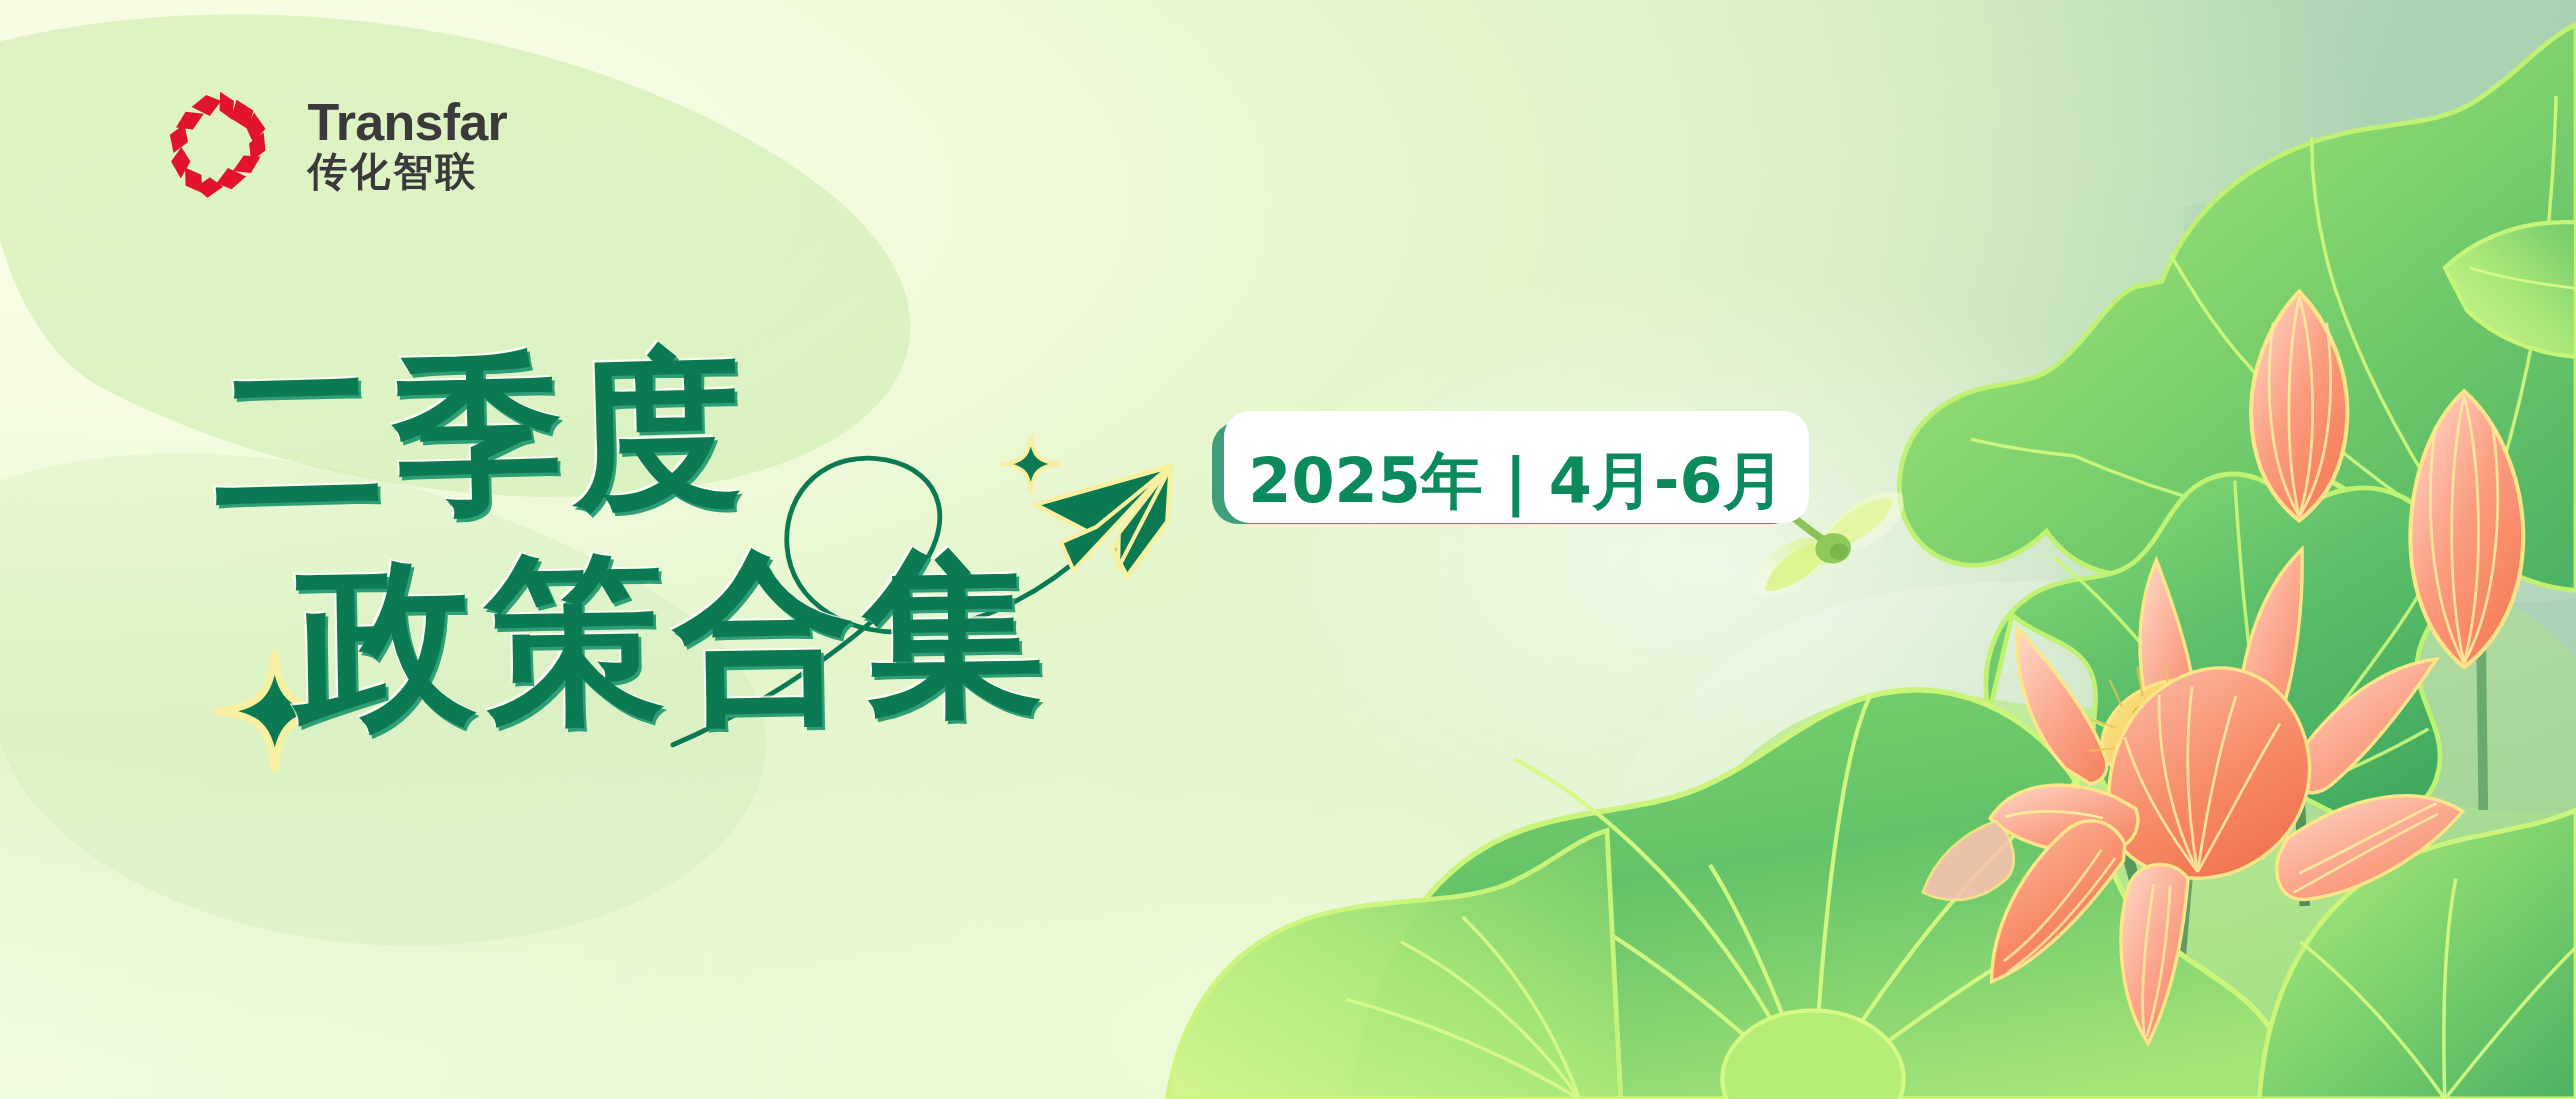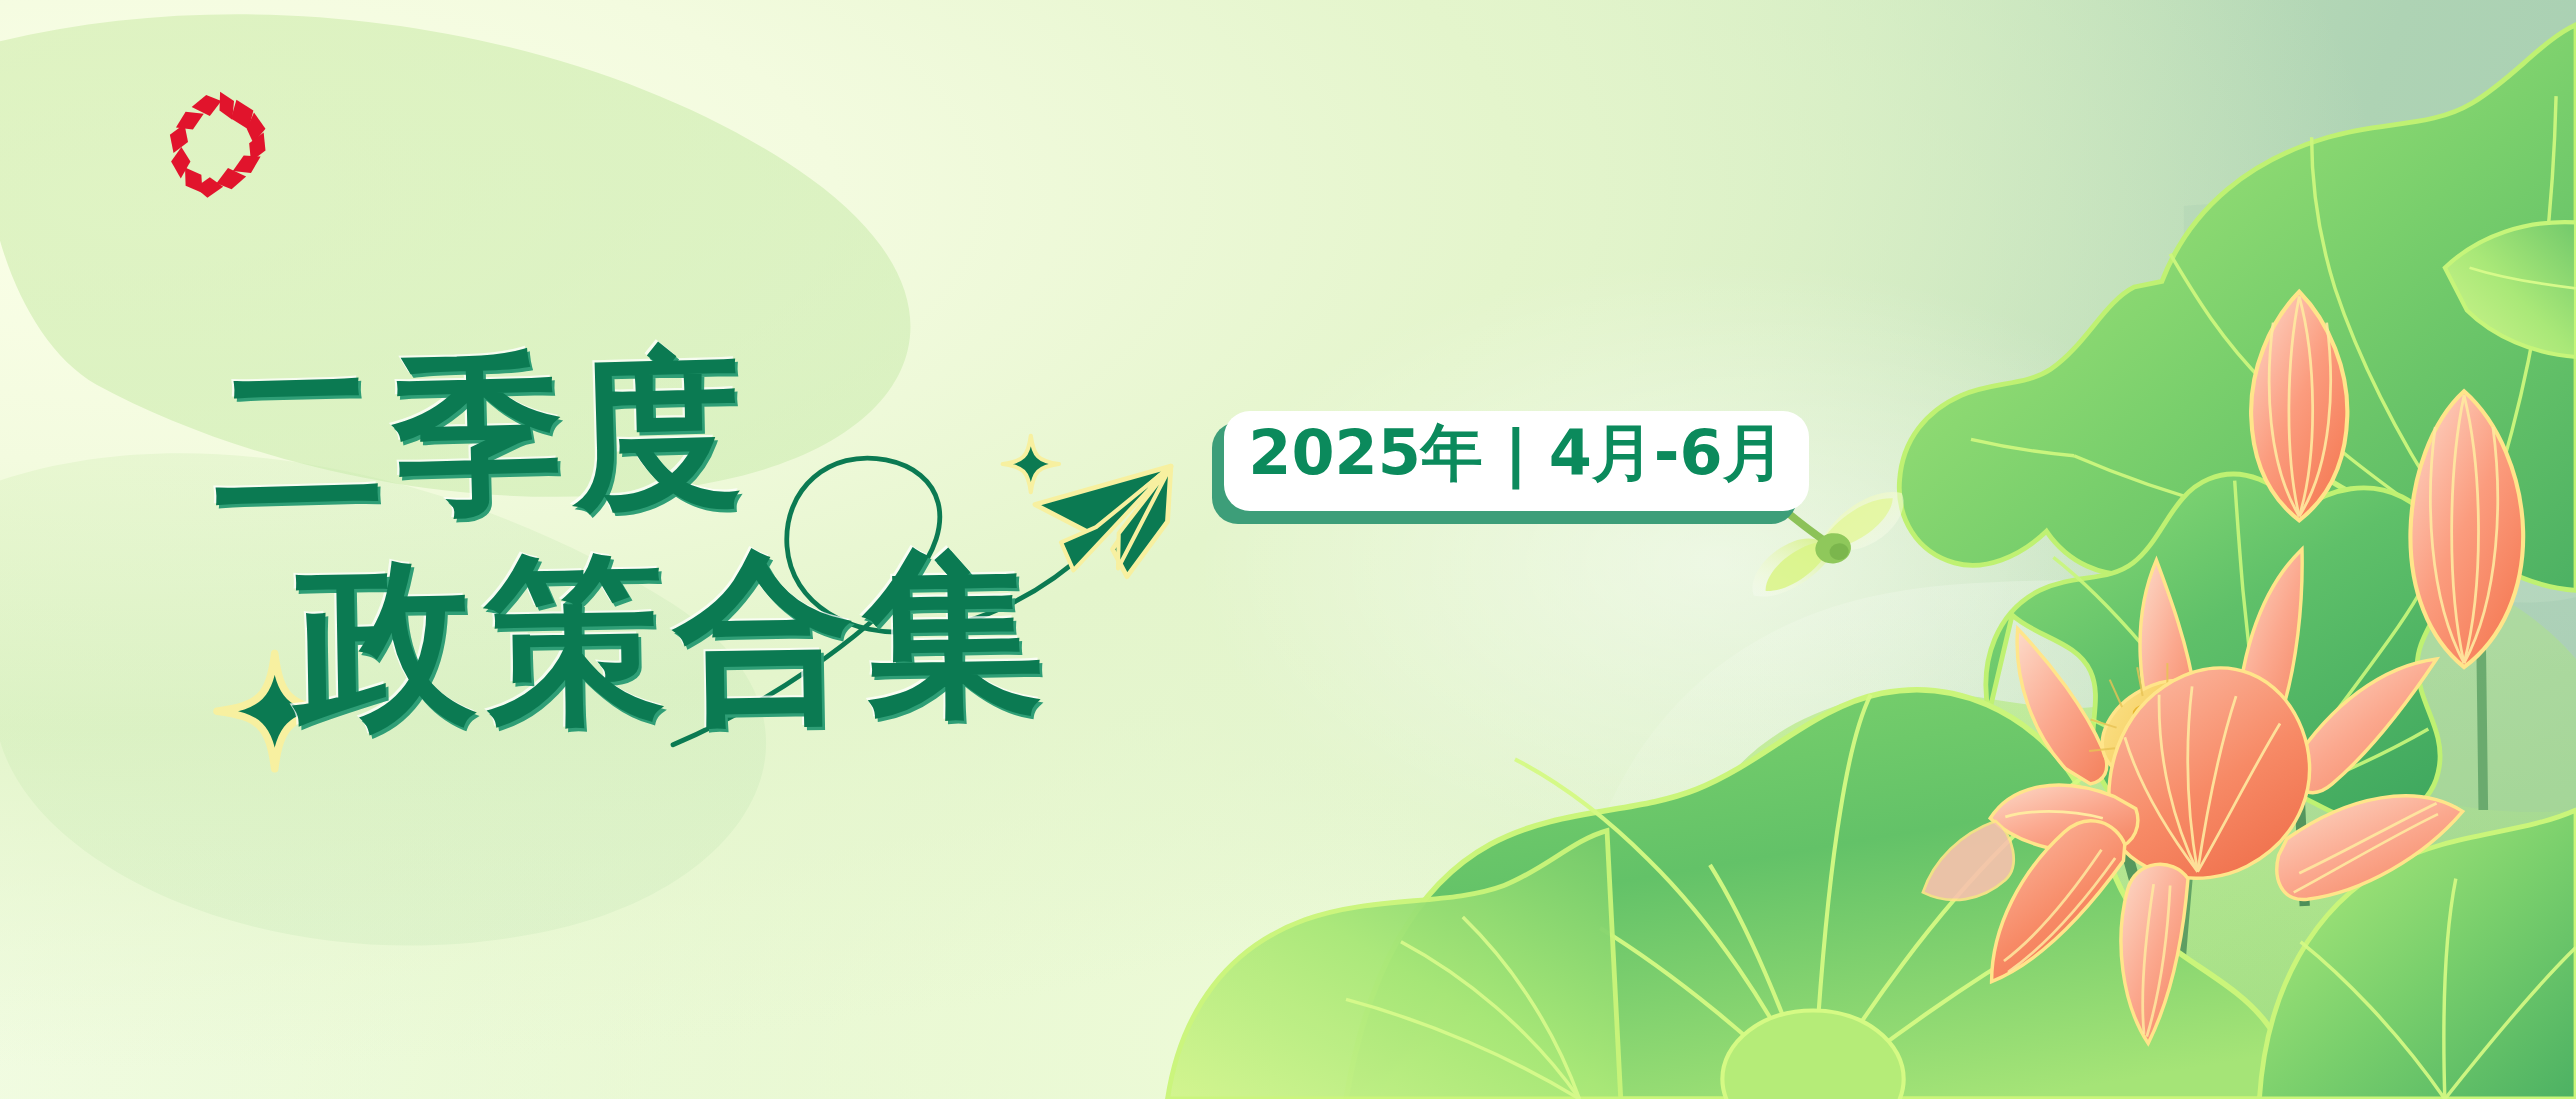--- a/index.html
+++ b/index.html
@@ -32,22 +32,22 @@
        color:#0b7a52; line-height:1;
        text-shadow: 2.7px 3.4px 0 #2f9e76, -2.1px -2.1px 0 rgba(255,255,255,.75);
        letter-spacing:9.6px; white-space:nowrap; }
   #hl-line1{ left:6.9px; top:6.9px; font-size:170px; transform:rotate(-1.5deg); }
   #hl-line2{ left:89px; top:206px; font-size:180px; transform:rotate(-1deg); }
 
   
   #date-badge{ position:absolute; left:1224px; top:411px; }
   #date-badge-shadow{ position:absolute; left:-12.4px; top:11px; width:585px; height:102px;
         background:#3d9e79; border-radius:26px; }
-  #date-badge-face{ position:relative; width:585px; height:100px; background:#ffffff;
-        border-radius:26px; display:flex; align-items:flex-start; justify-content:center; }
+  #date-badge-face{ position:relative; width:585px; height:112px; background:#ffffff;
+        border-radius:26px; display:flex; align-items:flex-end; justify-content:center; }
   #date-badge-label{ font-size:62px; font-weight:bold; color:#0b8a5c; letter-spacing:0px;
         font-family:"DejaVu Sans","Liberation Sans",sans-serif; white-space:nowrap; }
 </style>
 </head>
 <body>
 
 <div id="banner">
 
   <div class="bg-base"></div>
 
@@ -368,20 +368,24 @@
         <path d="M84 60 L76 73.5 L61 72 L70 59 Z"></path>
         <path d="M72 76.5 L60 87 L47.5 82 L57 69.5 Z"></path>
         <path d="M53 85 L40 94 L30 85.5 L42 77 Z"></path>
         <path d="M36 90 L22 84 L21.5 69 L35 75 Z"></path>
         <path d="M18 78 L10 64 L18.5 52 L26 64 Z"></path>
         <path d="M12 57 L9 42 L21 33 L24 48 Z"></path>
         <path d="M14 36 L22 23 L37 24.5 L28 37.5 Z"></path>
         <path d="M27 19 L39 9 L51.5 14 L42 26.5 Z"></path>
       </g>
     </svg>
+    <div class="logo-text-wrap">
+      <div id="logo-en">Transfar</div>
+      <div id="logo-cn">传化智联</div>
+    </div>
   </div>
 
   <div id="headline">
     <div class="hl" id="hl-line1">二季度</div>
     <div class="hl" id="hl-line2">政策合集</div>
   </div>
 
   <div id="date-badge">
     <div id="date-badge-shadow"></div>
     <div id="date-badge-face">

